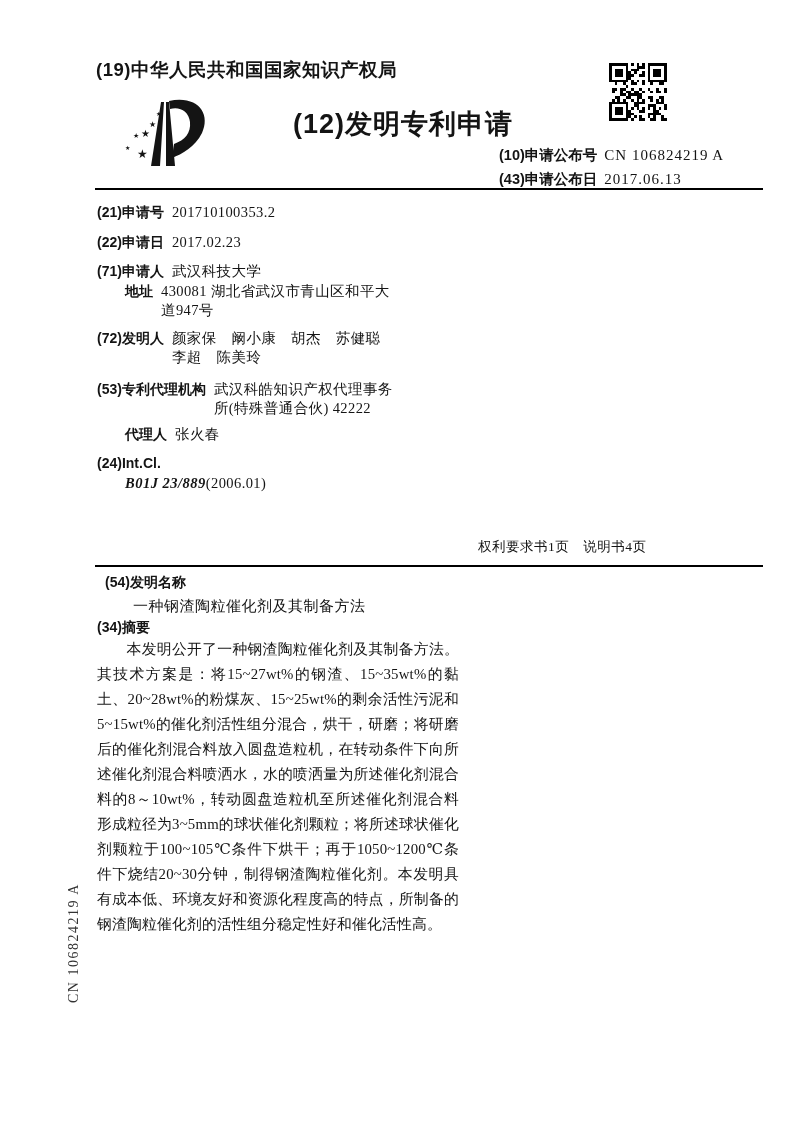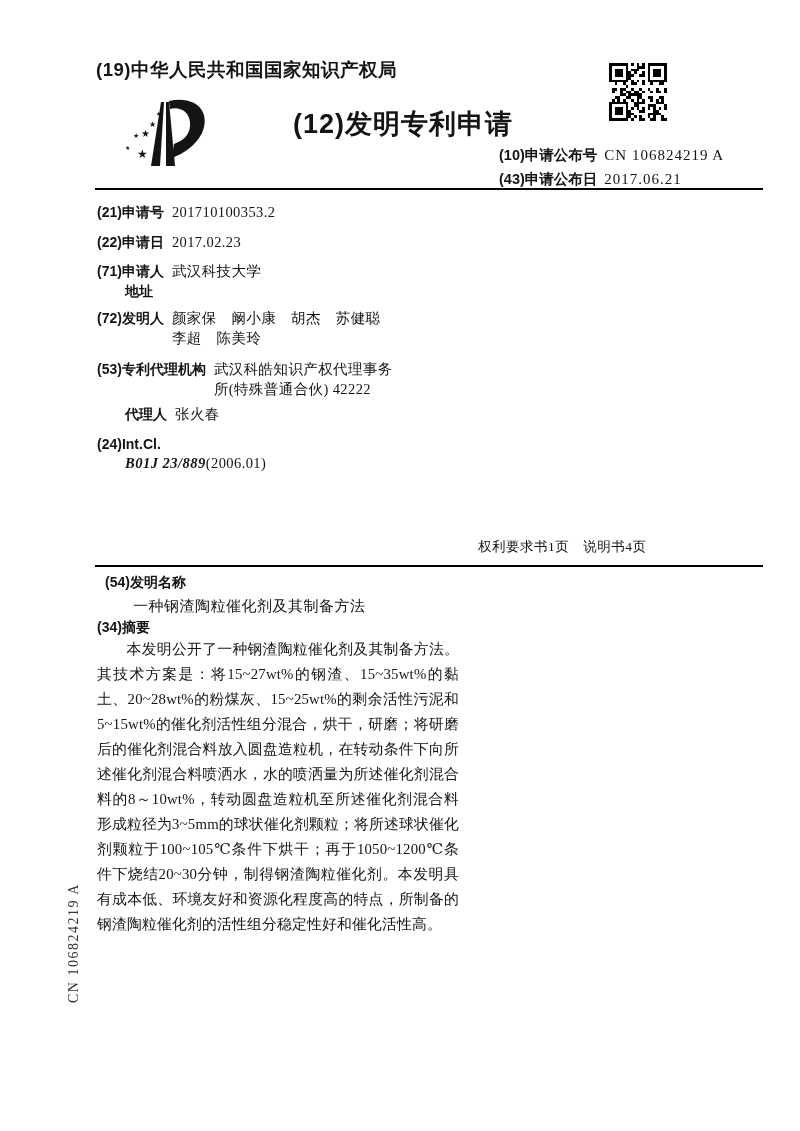--- a/index.html
+++ b/index.html
@@ -308,40 +308,42 @@
   </svg>
 
   <div class="doctype">(12)发明专利申请</div>
 
   <div class="pubrow pub1">
     <span class="lbl">(10)申请公布号</span>
     <span class="val">CN 106824219 A</span>
   </div>
   <div class="pubrow pub2">
     <span class="lbl">(43)申请公布日</span>
-    <span class="val">2017.06.21</span>
+    <span class="val">2017.06.13</span>
   </div>
 
   <div class="rule rule1"></div>
 
   <div class="biblio">
     <div class="brow mt6">
       <span class="lbl">(21)申请号</span>
       <span class="val">201710100353.2</span>
     </div>
     <div class="brow mt10">
       <span class="lbl">(22)申请日</span>
       <span class="val">2017.02.23</span>
     </div>
     <div class="brow mt10">
       <span class="lbl">(71)申请人</span>
       <span class="val">武汉科技大学</span>
     </div>
     <div class="brow indent">
       <span class="lbl">地址</span>
+      <span class="val">430081 湖北省武汉市青山区和平大
+道947号</span>
     </div>
     <div class="brow mt8">
       <span class="lbl">(72)发明人</span>
       <span class="val">颜家保　阚小康　胡杰　苏健聪
 李超　陈美玲</span>
     </div>
     <div class="brow mt12">
       <span class="lbl">(53)专利代理机构</span>
       <span class="val">武汉科皓知识产权代理事务
 所(特殊普通合伙) 42222</span>

